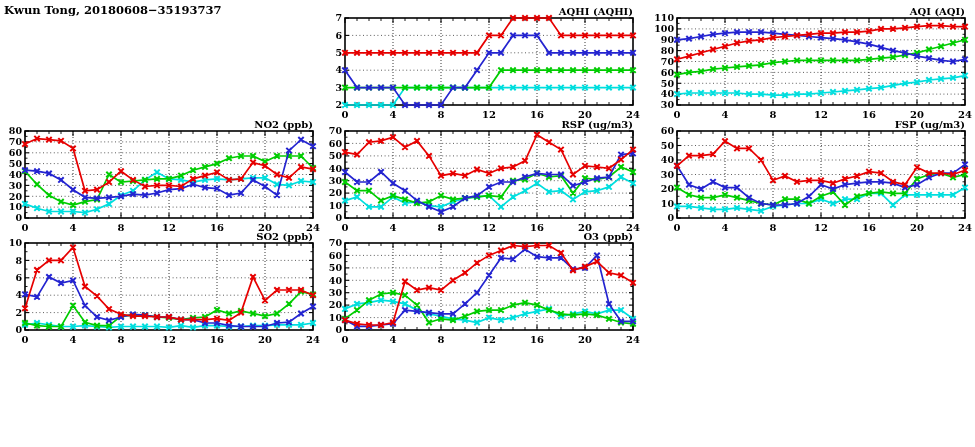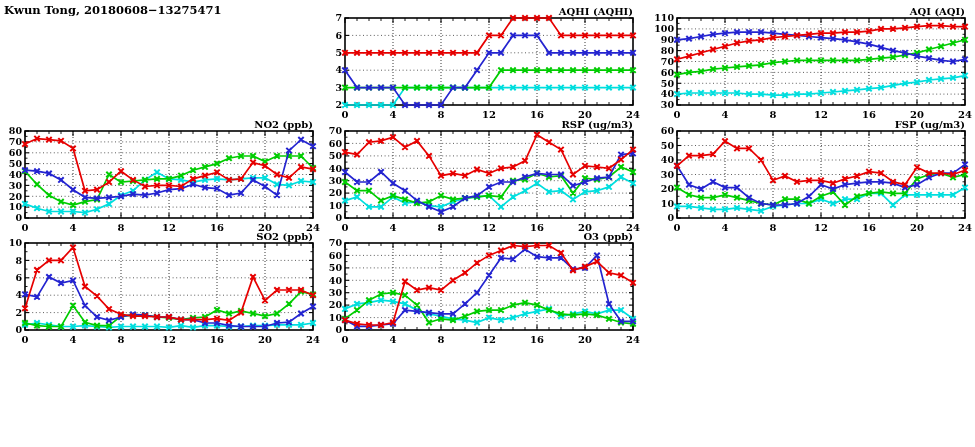--- a/index.html
+++ b/index.html
@@ -14,21 +14,21 @@
   .ctitle{font-size:10px;text-anchor:end;}
   .hgrid{stroke:#333;stroke-width:0.8;stroke-dasharray:1,2.6;}
   .vgrid{stroke:#222;stroke-width:0.9;stroke-dasharray:1,2;}
   .frame{fill:none;stroke:#000;stroke-width:1.6;}
   .tick{stroke:#000;stroke-width:1.1;}
   .mtick{stroke:#000;stroke-width:0.9;}
 </style>
 </head>
 <body>
 
-<div id="page-title">Kwun Tong, 20180608−13275471</div>
+<div id="page-title">Kwun Tong, 20180608−35193737</div>
 
 <div class="chart" style="left: 319px; top: 4px;"><svg width="326" height="118">
       <g>
         <line class="tick" x1="26" y1="101" x2="30" y2="101"></line>
         <line class="tick" x1="310" y1="101" x2="314" y2="101"></line>
         <text class="ylab" x="23" y="104.2">2</text>
         <line class="hgrid" x1="26" y1="83.6" x2="314" y2="83.6"></line>
         <line class="tick" x1="26" y1="83.6" x2="30" y2="83.6"></line>
         <line class="tick" x1="310" y1="83.6" x2="314" y2="83.6"></line>
         <text class="ylab" x="23" y="86.8">3</text>

